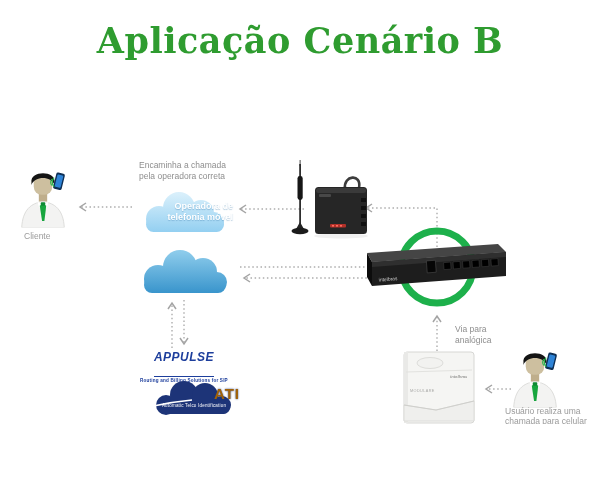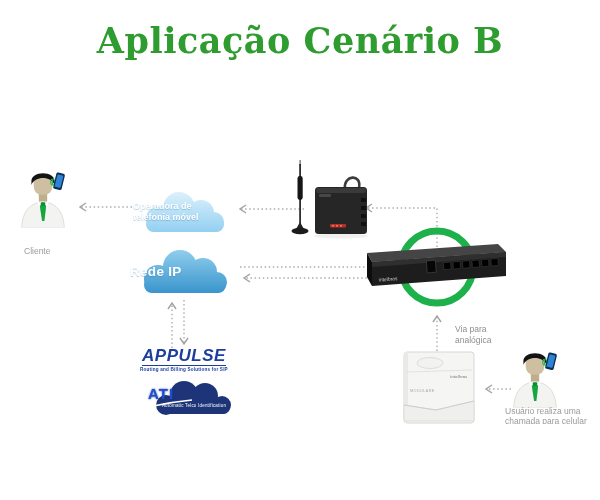--- a/index.html
+++ b/index.html
@@ -5,29 +5,29 @@
   html,body{margin:0;padding:0;background:#fff;}
   #stage{position:relative;width:600px;height:424px;background:#ffffff;overflow:hidden;
          font-family:"Liberation Sans", sans-serif;}
   .abs{position:absolute;}
   #title{left:0;top:20px;width:600px;text-align:center;
          font-family:"DejaVu Serif", serif;font-weight:700;font-size:35px;
          color:#2f9c30;letter-spacing:.5px;}
   .note{font-size:8.5px;color:#8e8e8e;line-height:1.35;white-space:pre-line;}
   .node-label{font-size:8.5px;color:#9a9a9a;white-space:pre-line;}
   .cloud-box{pointer-events:none;}
-  .cloud-text{position:absolute;left:0;width:100%;text-align:left;color:#fff;
+  .cloud-text{position:absolute;left:0;width:100%;text-align:right;color:#fff;
               font-weight:bold;white-space:pre-line;text-shadow:0 1px 1px rgba(40,110,160,.35);}
   .op-text{top:15px;font-size:9px;line-height:1.25;}
   .ip-text{top:20px;font-size:13.5px;letter-spacing:.3px;}
   .appulse{width:104px;text-align:center;color:#1d3e9c;}
-  .appulse-name{font-size:17px;font-weight:800;font-style:italic;letter-spacing:.5px;
-                border-bottom:1.5px solid #1d3e9c;display:inline-block;line-height:1;padding-bottom:1px;}
+  .appulse-name{font-size:12px;font-weight:800;font-style:italic;letter-spacing:.5px;
+                border-bottom:1.5px solid #1d3e9c;display:inline-block;line-height:1;padding-bottom:13px;}
   .appulse-tag{font-size:4.6px;font-weight:bold;margin-top:1px;letter-spacing:.2px;}
-  .ati-name{position:absolute;left:0;top:8px;width:100%;text-align:left;color:#1d4ed8;
+  .ati-name{position:absolute;left:0;top:8px;width:100%;text-align:right;color:#a16207;
             font-weight:800;font-size:15px;letter-spacing:1px;
             text-shadow:0 0 2px #1d3478;}
   .ati-tag{position:absolute;left:0;top:26px;width:100%;text-align:center;color:#fff;
            font-size:4.5px;letter-spacing:.2px;}
   svg{display:block;}
 </style>
 </head>
 <body>
 
 <div id="stage">
@@ -70,22 +70,24 @@
       <path d="M172,348 L172,304" marker-end="url(#chev)"></path>
       <path d="M184,300 L184,343" marker-end="url(#chev)"></path>
       <path d="M437,351 L437,317" marker-end="url(#chev)"></path>
       <path d="M511,389 L487,389" marker-end="url(#chev)"></path>
     </g>
   </svg>
 
   <svg class="abs" style="left:18px;top:166px" width="50" height="62" viewBox="0 0 54 66">
     <use href="#sym-avatar" xlink:href="#sym-avatar"></use>
   </svg>
-  <div class="abs node-label" style="left:24px;top:246px">Cliente</div>
-
+  <div class="abs node-label" style="left:24px;top:231px">Cliente</div>
+
+  <div class="abs note" style="left:139px;top:160px;width:130px">Encaminha a chamada
+pela operadora correta</div>
 
   <div class="abs cloud-box" style="left:133px;top:186px;width:100px;height:54px">
     <svg width="100" height="54" viewBox="0 0 100 54">
       <defs>
         <linearGradient id="gc1" x1="0" y1="8" x2="0" y2="50" gradientUnits="userSpaceOnUse">
           <stop offset="0" stop-color="#d8effb"></stop>
             <stop offset="1" stop-color="#8cccf0"></stop>
         </linearGradient>
       </defs>
       <g fill="url(#gc1)">
@@ -109,21 +111,20 @@
         </linearGradient>
       </defs>
       <g fill="url(#gc2)">
         <circle cx="28" cy="35" r="14"></circle>
           <circle cx="50" cy="23" r="17"></circle>
         <circle cx="73" cy="28" r="14"></circle>
           <circle cx="87" cy="38" r="10"></circle>
         <rect x="14" y="33" width="82" height="16" rx="8"></rect>
       </g>
     </svg>
-    <div class="cloud-text ip-text">Rede IP</div>
   </div>
 
 
   <div class="abs appulse" style="left:132px;top:347px">
     <div class="appulse-name">APPULSE</div>
     <div class="appulse-tag">Routing and Billing Solutions for SIP</div>
   </div>
 
   <div class="abs" style="left:148px;top:377px;width:92px;height:46px">
     <svg width="92" height="46" viewBox="0 0 92 46">

